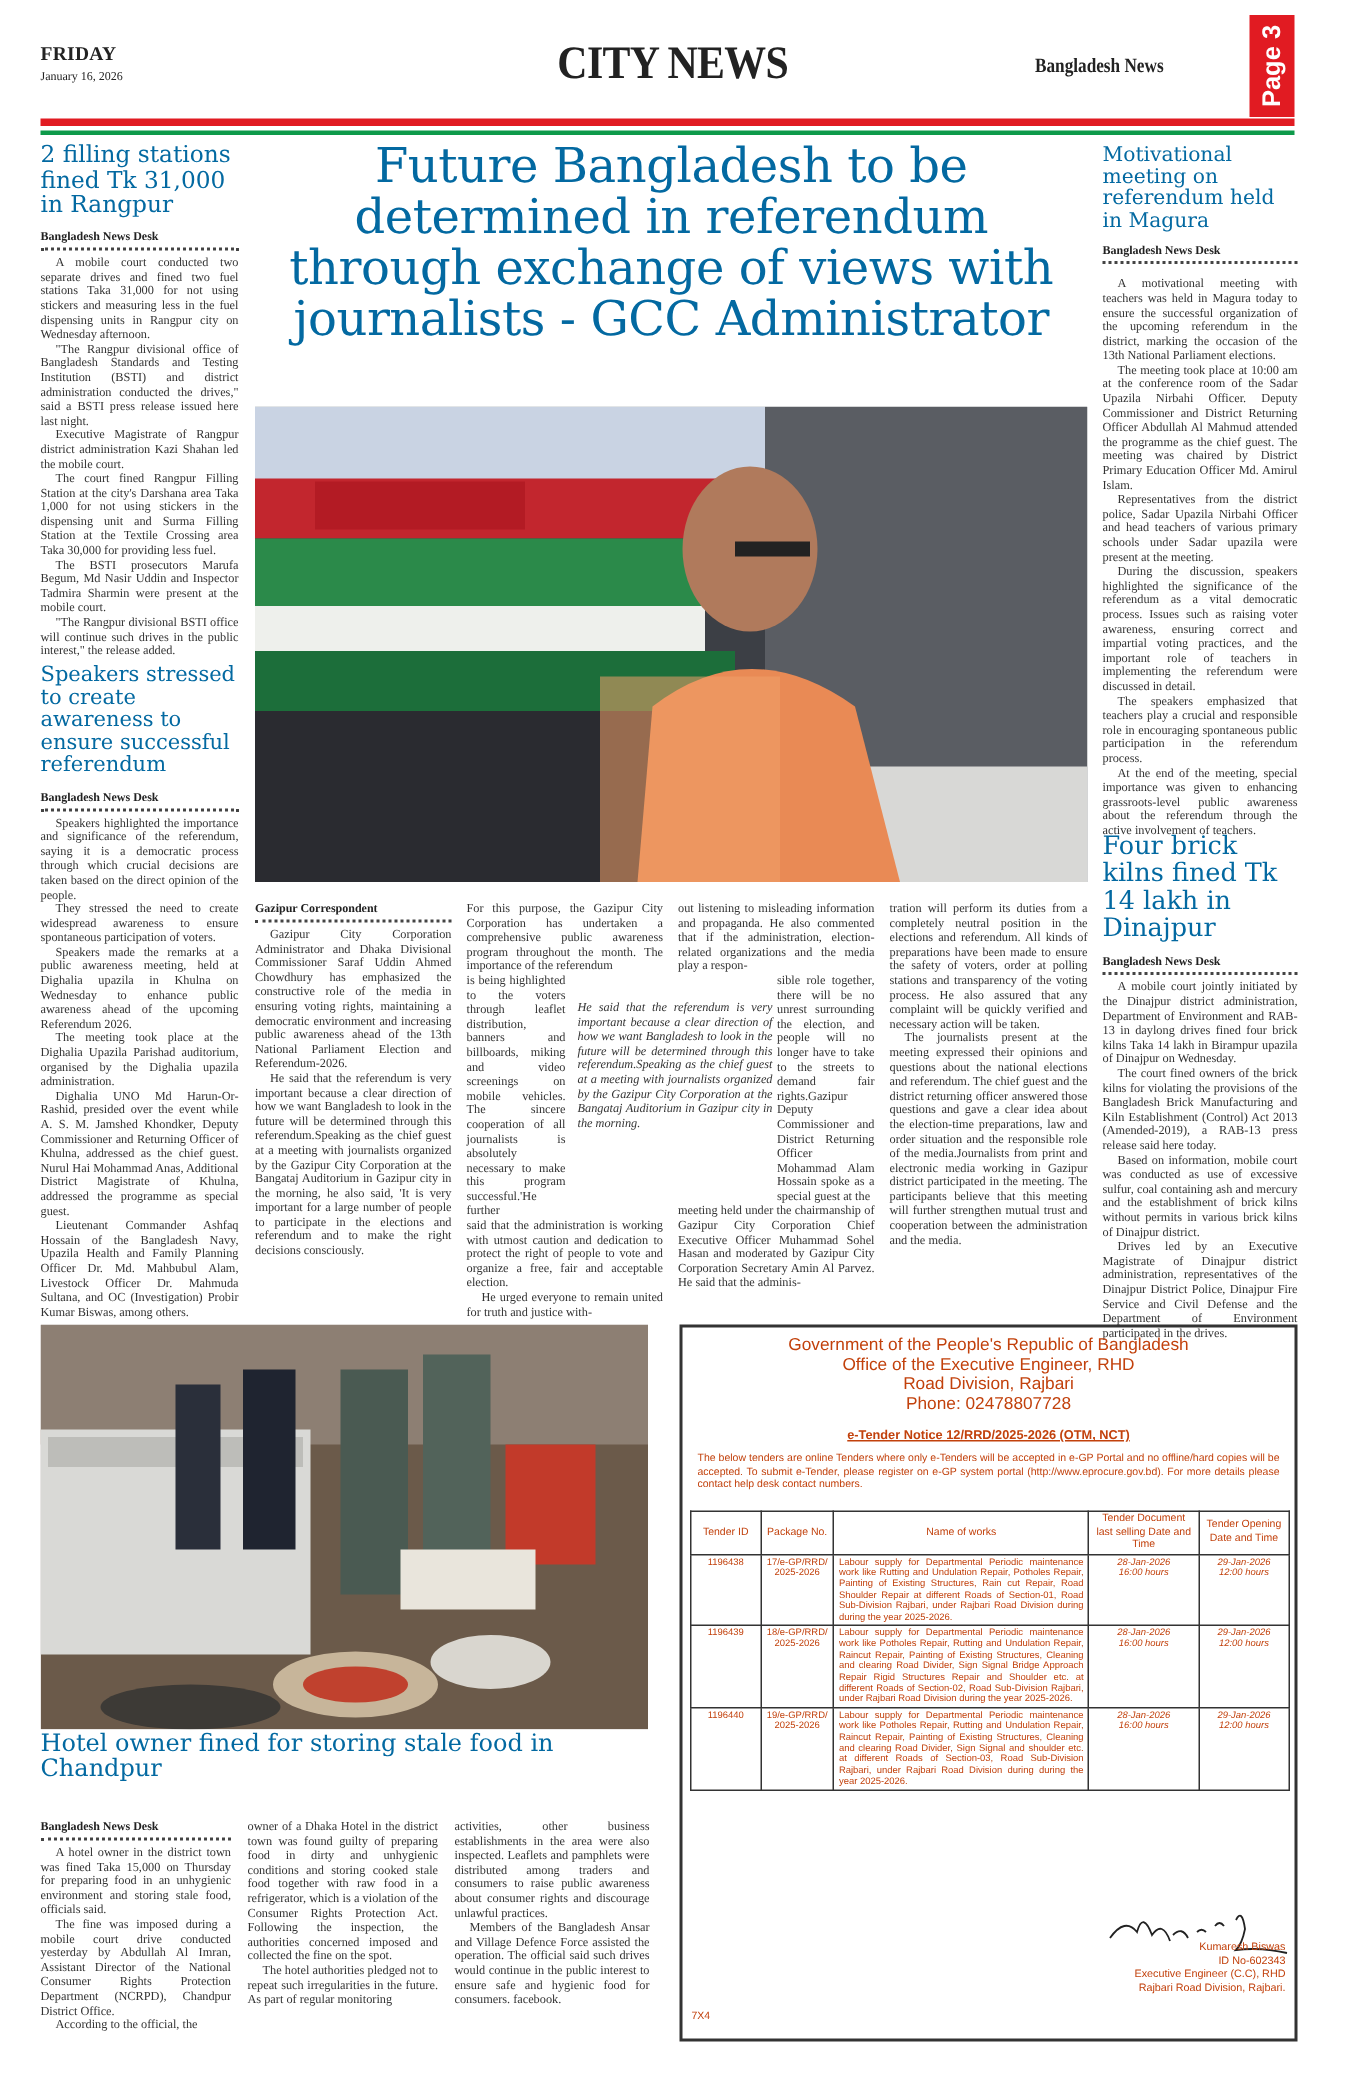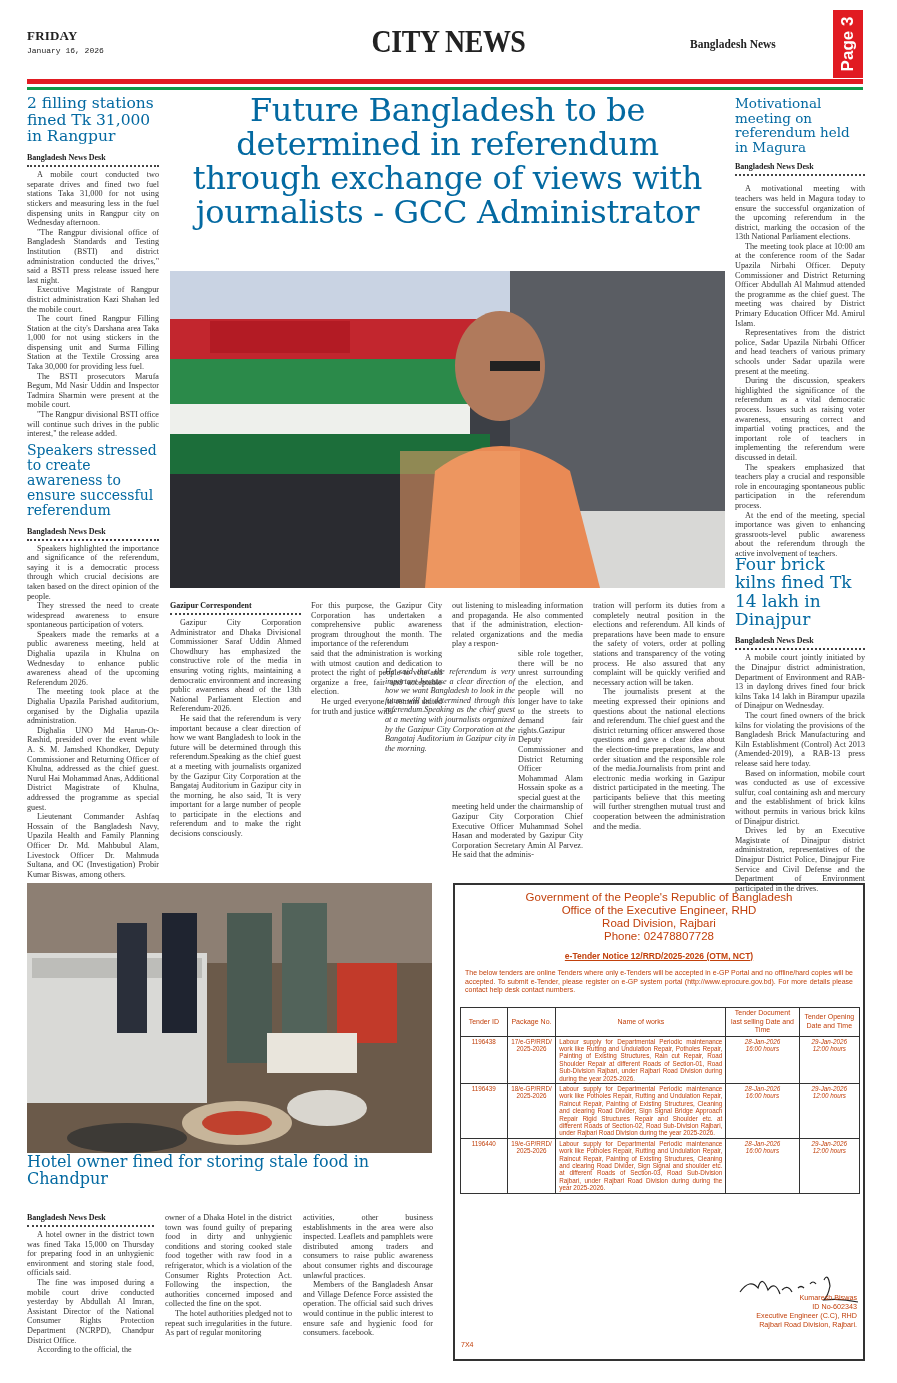--- a/index.html
+++ b/index.html
@@ -2,21 +2,21 @@
 <html><head>
 <meta charset="utf-8">
 <style>
   * { box-sizing: border-box; margin: 0; padding: 0; }
   html, body { width: 897px; height: 1383px; background: #ffffff; overflow: hidden; }
   body { position: relative; font-family: "DejaVu Serif", serif; color: #222; }
   .abs { position: absolute; }
 
   
   .day { left: 27px; top: 28px; font-family: "Liberation Serif", serif; font-weight: bold; font-size: 13px; letter-spacing: 0.2px; }
-  .date { left: 27px; top: 46px; font-family: Liberation Mono, monospace; font-size: 8px; }
+  .date { left: 27px; top: 46px; font-family: Liberation Serif, serif; font-size: 8px; }
   .section-title { left: 0; width: 897px; top: 24px; text-align: center; font-family: "Liberation Serif", serif; font-weight: bold; font-size: 31px; letter-spacing: -0.5px; transform: scaleX(0.9); }
   .paper-name { left: 690px; top: 36px; font-family: "Liberation Serif", serif; font-weight: bold; font-size: 13.5px; transform: scaleX(0.85); transform-origin: left; }
   .page-tab { left: 833px; top: 10px; width: 30px; height: 68px; background: #e11b22; color: #fff; }
   .page-tab span { position: absolute; left: 50%; top: 50%; transform: translate(-50%,-50%) rotate(-90deg); font-family: "Liberation Sans", sans-serif; font-weight: bold; font-size: 17px; white-space: nowrap; }
   .rule-red { left: 27px; top: 79px; width: 836px; height: 5px; background: #e11b22; }
   .rule-green { left: 27px; top: 87px; width: 836px; height: 3px; background: #0e9a4a; }
 
   
   .hl { font-family: "DejaVu Serif", serif; color: #0369a1; line-height: 1.08; }
   .byline { font-family: "Liberation Serif", serif; font-weight: bold; font-size: 8px; padding-bottom: 3px; border-bottom: 2px dotted #444; margin-bottom: 3px; }
@@ -105,20 +105,21 @@
 <div class="abs" style="left:170px; top:601px; width:131px;">
   <div class="byline">Gazipur Correspondent</div>
   <div class="body">
     <p>Gazipur City Corporation Administrator and Dhaka Divisional Commissioner Saraf Uddin Ahmed Chowdhury has emphasized the constructive role of the media in ensuring voting rights, maintaining a democratic environment and increasing public awareness ahead of the 13th National Parliament Election and Referendum-2026.</p>
     <p>He said that the referendum is very important because a clear direction of how we want Bangladesh to look in the future will be determined through this referendum.Speaking as the chief guest at a meeting with journalists organized by the Gazipur City Corporation at the Bangataj Auditorium in Gazipur city in the morning, he also said, 'It is very important for a large number of people to participate in the elections and referendum and to make the right decisions consciously.</p>
   </div>
 </div>
 
 <div class="abs body" style="left:311px; top:601px; width:131px;">
   <p style="text-indent:0">For this purpose, the Gazipur City Corporation has undertaken a comprehensive public awareness program throughout the month. The importance of the referendum</p>
+  <div style="width:66px; text-indent:0">is being highlighted to the voters through leaflet distribution, banners and billboards, miking and video screenings on mobile vehicles. The sincere cooperation of all journalists is absolutely necessary to make this program successful.'He further</div>
   <p style="text-indent:0">said that the administration is working with utmost caution and dedication to protect the right of people to vote and organize a free, fair and acceptable election.</p>
   <p>He urged everyone to remain united for truth and justice with-</p>
 </div>
 
 <div class="abs body" style="left:452px; top:601px; width:131px;">
   <p style="text-indent:0">out listening to misleading information and propaganda. He also commented that if the administration, election-related organizations and the media play a respon-</p>
   <div style="margin-left:66px; width:65px; text-indent:0">sible role together, there will be no unrest surrounding the election, and people will no longer have to take to the streets to demand fair rights.Gazipur Deputy Commissioner and District Returning Officer Mohammad Alam Hossain spoke as a special guest at the</div>
   <p style="text-indent:0">meeting held under the chairmanship of Gazipur City Corporation Chief Executive Officer Muhammad Sohel Hasan and moderated by Gazipur City Corporation Secretary Amin Al Parvez. He said that the adminis-</p>
 </div>
 

